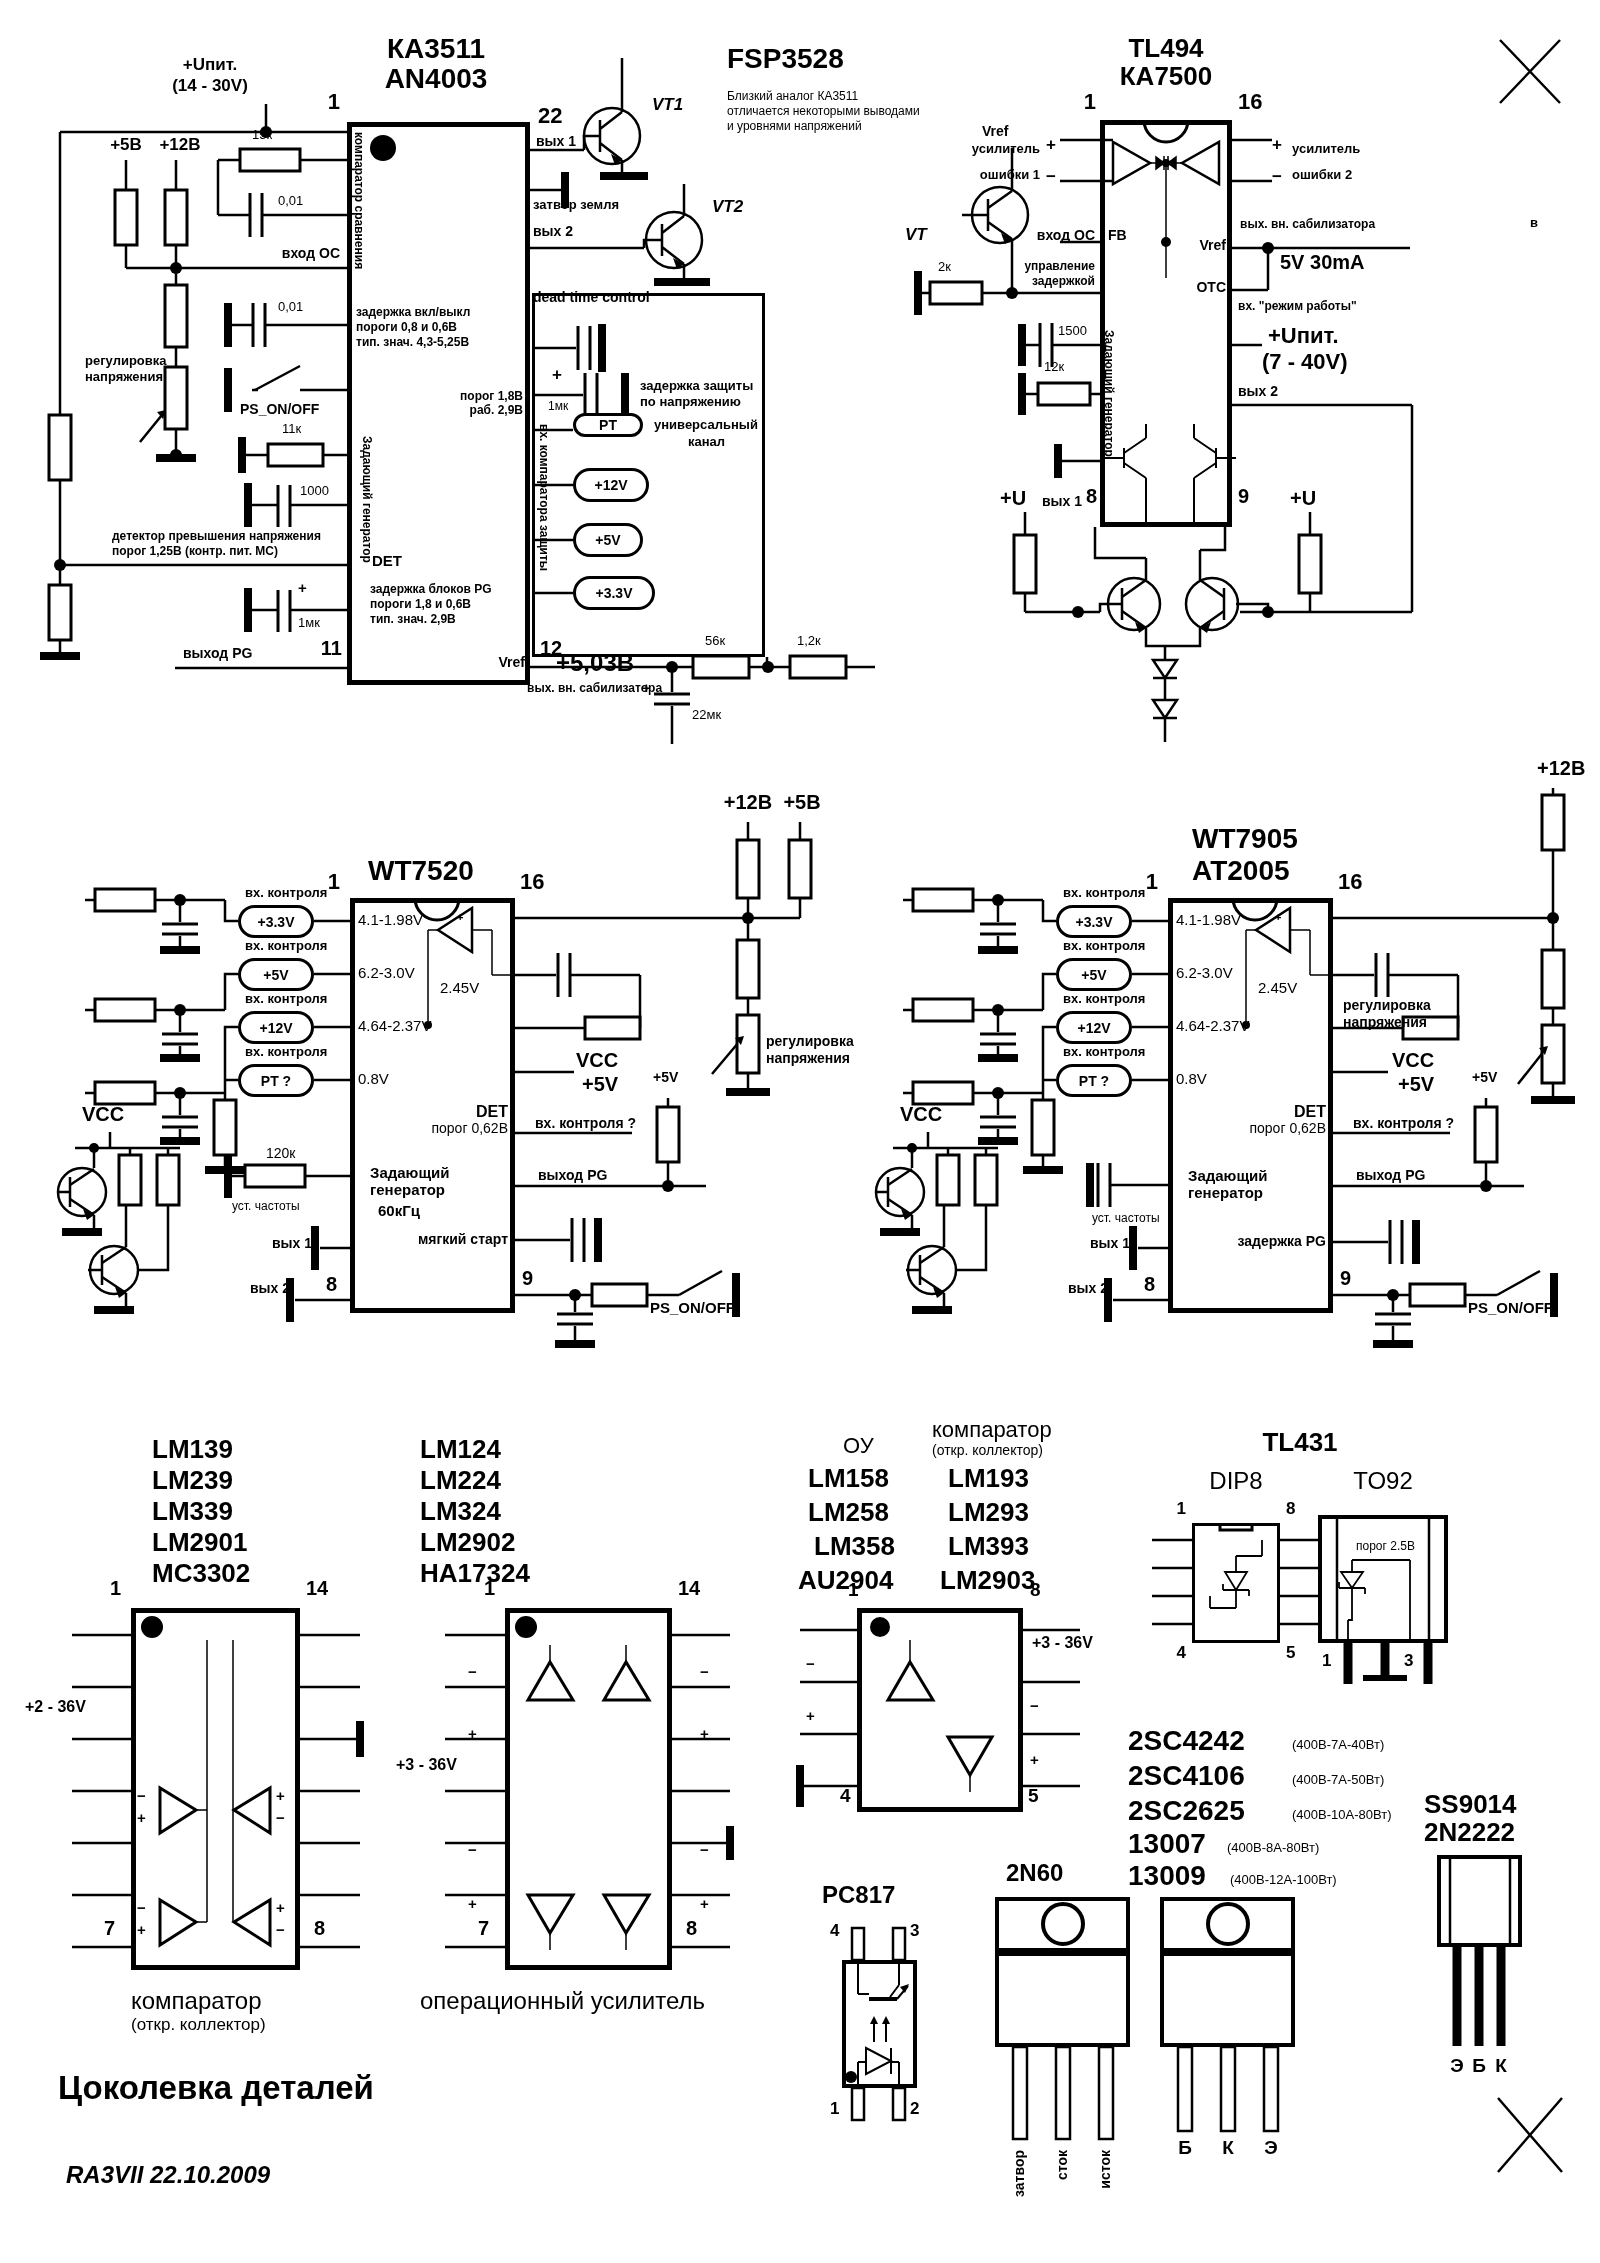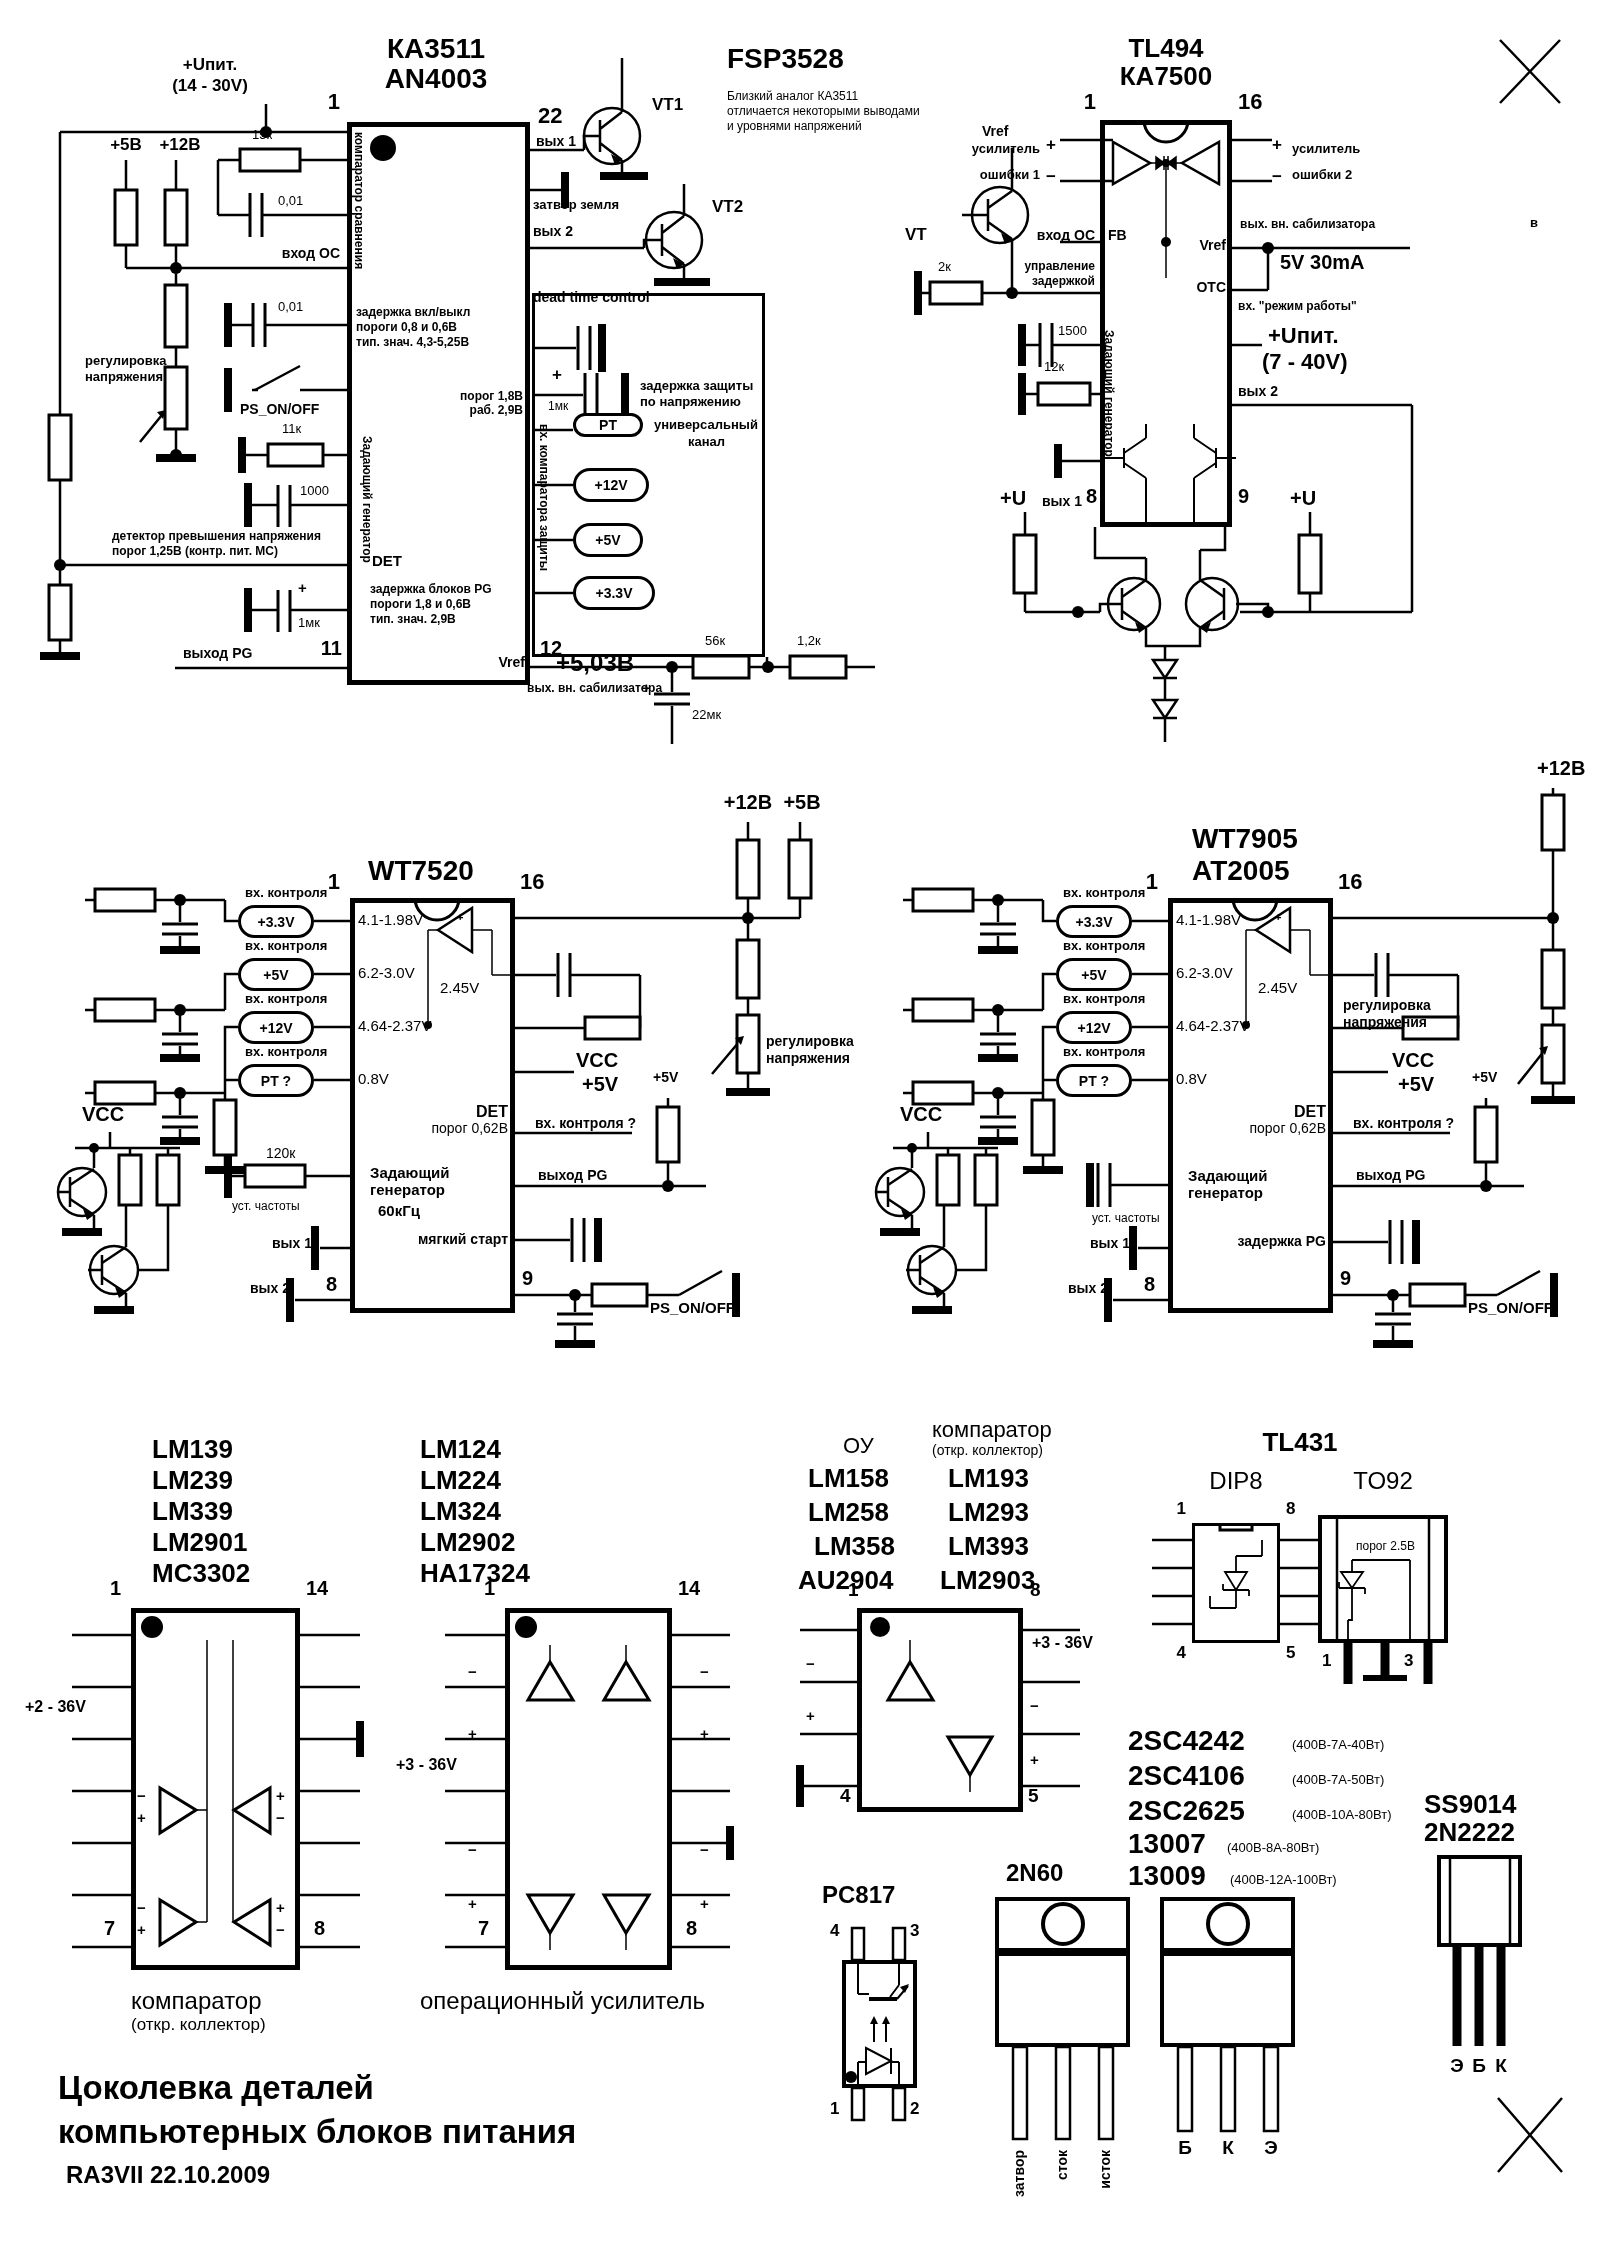--- a/index.html
+++ b/index.html
@@ -1,20 +1,20 @@
 <!DOCTYPE html>
 <html><head>
 <meta charset="utf-8">
 <style>
   html,body{margin:0;padding:0;background:#fff}
   .page{position:relative;width:1600px;height:2263px;background:#fff;overflow:hidden;font-family:"Liberation Sans",sans-serif;color:#000}
   .art{position:absolute;left:0;top:0}
   .t{position:absolute;white-space:nowrap;line-height:1.08;color:#000}
   .b{font-weight:bold}
-  .i{}
+  .i{font-style:italic}
   .ra{transform:translateX(-100%)}
   .ctr{transform:translateX(-50%)}
   .v{writing-mode:vertical-rl}
   .vu{writing-mode:vertical-rl;transform:rotate(180deg)}
   .s11{font-size:11px}.s12{font-size:12px}.s13{font-size:13px}.s14{font-size:14px}
   .s15{font-size:15px}.s16{font-size:16px}.s17{font-size:17px}.s19{font-size:19px}
   .s20{font-size:20px}.s22{font-size:22px}.s24{font-size:24px}.s26{font-size:26px}
   .s28{font-size:28px}.s33{font-size:33px}
   .chip{position:absolute;border:5px solid #000;box-sizing:border-box}
   .box3{position:absolute;border:3px solid #000;box-sizing:border-box}
@@ -710,16 +710,15 @@
 <div class="t b s19 ctr" style="left:1228px;top:2138px">К</div>
 <div class="t b s19 ctr" style="left:1271px;top:2138px">Э</div>
 
 <div class="t b s26" style="left:1424px;top:1790px">SS9014</div>
 <div class="t b s26" style="left:1424px;top:1818px">2N2222</div>
 <div class="t b s19 ctr" style="left:1457px;top:2056px">Э</div>
 <div class="t b s19 ctr" style="left:1479px;top:2056px">Б</div>
 <div class="t b s19 ctr" style="left:1501px;top:2056px">К</div>
 
 <div class="t b s33" style="left:58px;top:2070px">Цоколевка деталей</div>
-<div class="t b s33" style="left:58px;top:2114px">компьютерных блоков питания</div>
 <div class="t b i s24" style="left:66px;top:2162px">RA3VII 22.10.2009</div>
 
 </div>
 
 </body></html>

